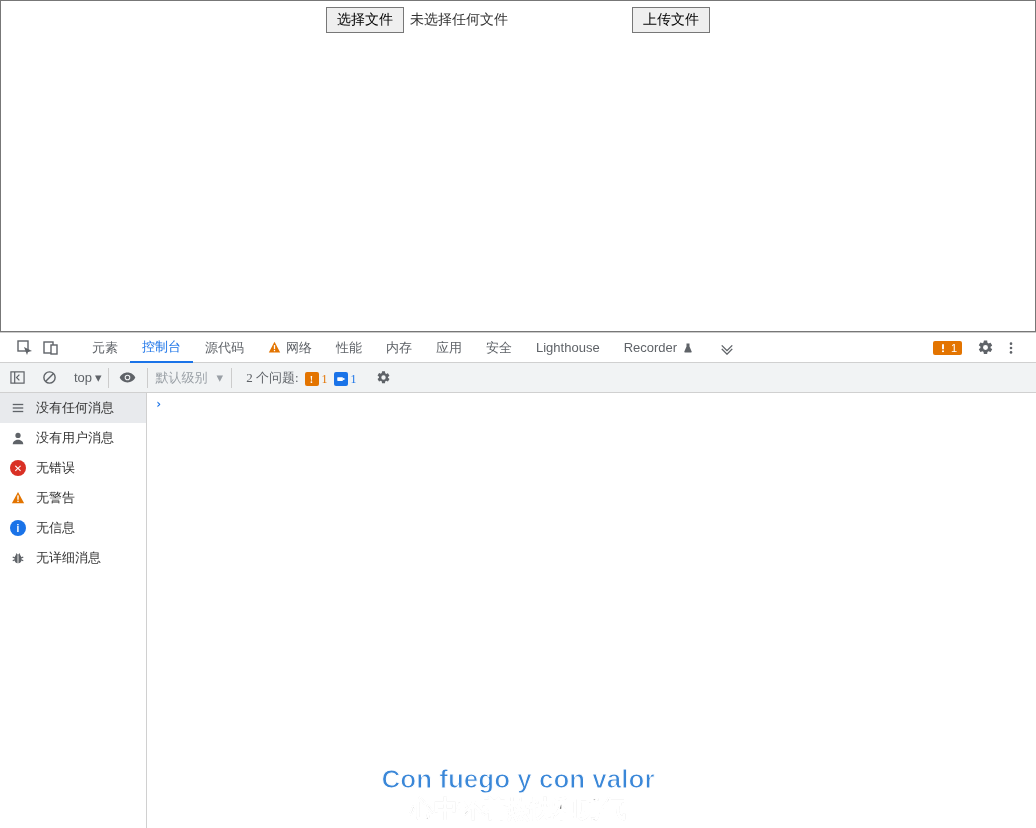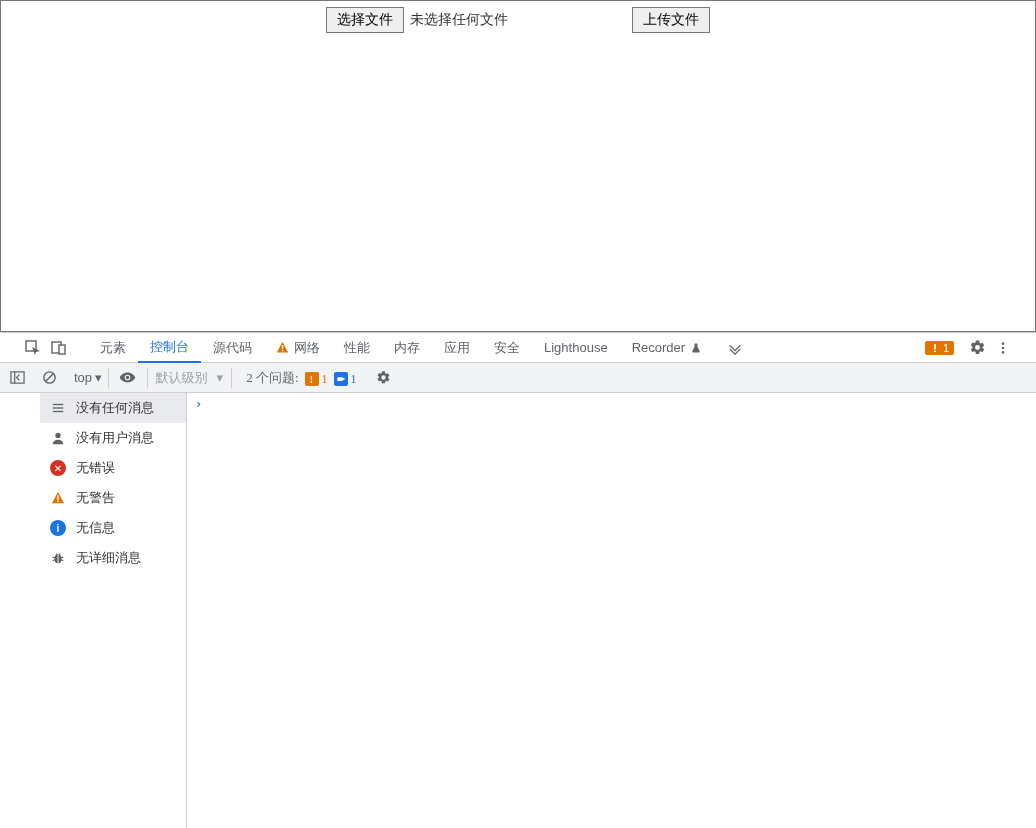--- a/index.html
+++ b/index.html
@@ -37,21 +37,21 @@
     display: flex;
     flex-direction: column;
     background: #fff;
     position: relative;
   }
   .dt-tabbar {
     display: flex;
     align-items: center;
     height: 30px;
     border-bottom: 1px solid #d0d0d0;
-    padding: 0 20px;
+    padding: 0 12px;
     gap: 0;
     color: #5f6368;
   }
   .dt-icon-btn {
     width: 26px;
     height: 26px;
     display: flex;
     align-items: center;
     justify-content: center;
     cursor: pointer;
@@ -141,21 +141,20 @@
     flex: 1;
     display: flex;
     min-height: 0;
     position: relative;
   }
   .dt-sidebar {
     width: 147px;
     border-right: 1px solid #d0d0d0;
     background: #fff;
     overflow-y: auto;
-    margin-left: 40px;
   }
   .side-item {
     display: flex;
     align-items: center;
     gap: 10px;
     padding: 6px 10px;
     font-size: 13px;
     color: #333;
     cursor: pointer;
   }
@@ -407,15 +406,19 @@
               <line x1="10" y1="3" x2="9" y2="5" stroke="#5f6368" stroke-width="1.3"></line>
             </svg>
         </span>
         <span>无详细消息</span>
       </div>
     </div>
     <div class="dt-console">
       <span class="prompt-caret">›</span>
     </div>
 
+    <div class="captions">
+      <div class="cap-line cap-es">Con fuego y con valor</div>
+      <div class="cap-line cap-zh">心中怀着热忱和勇气</div>
+    </div>
   </div>
 
 </div>
 
 </body></html>

